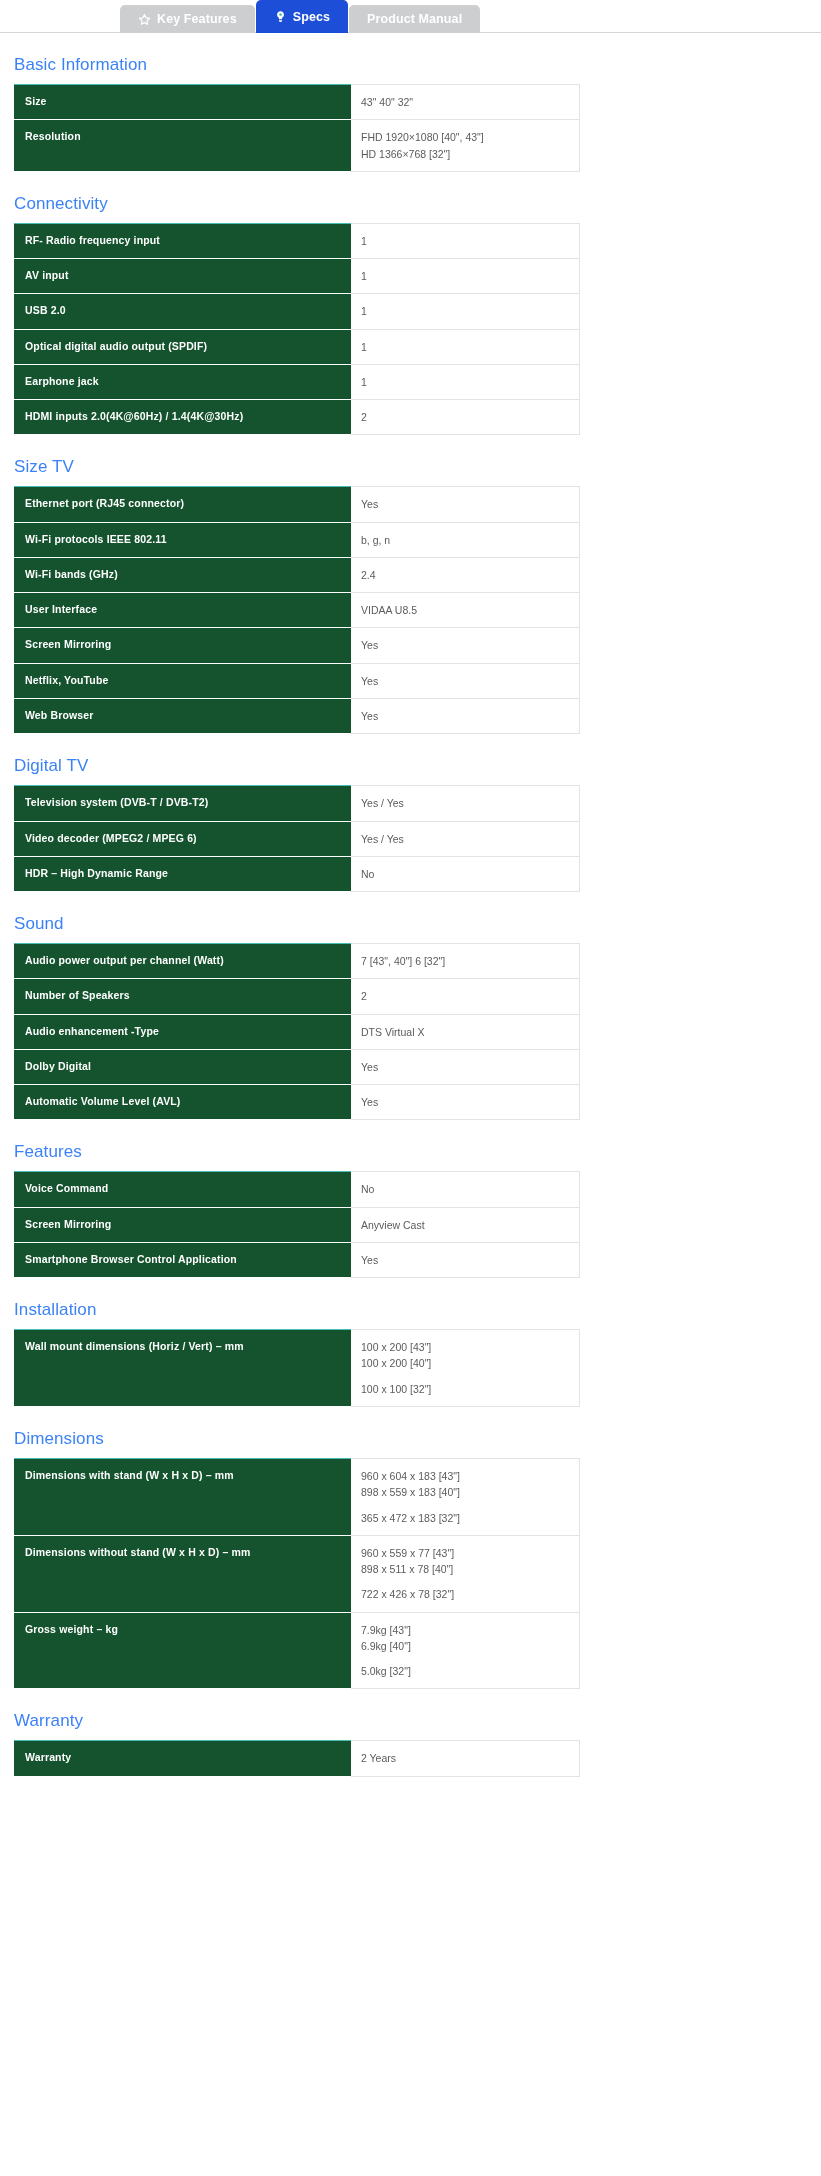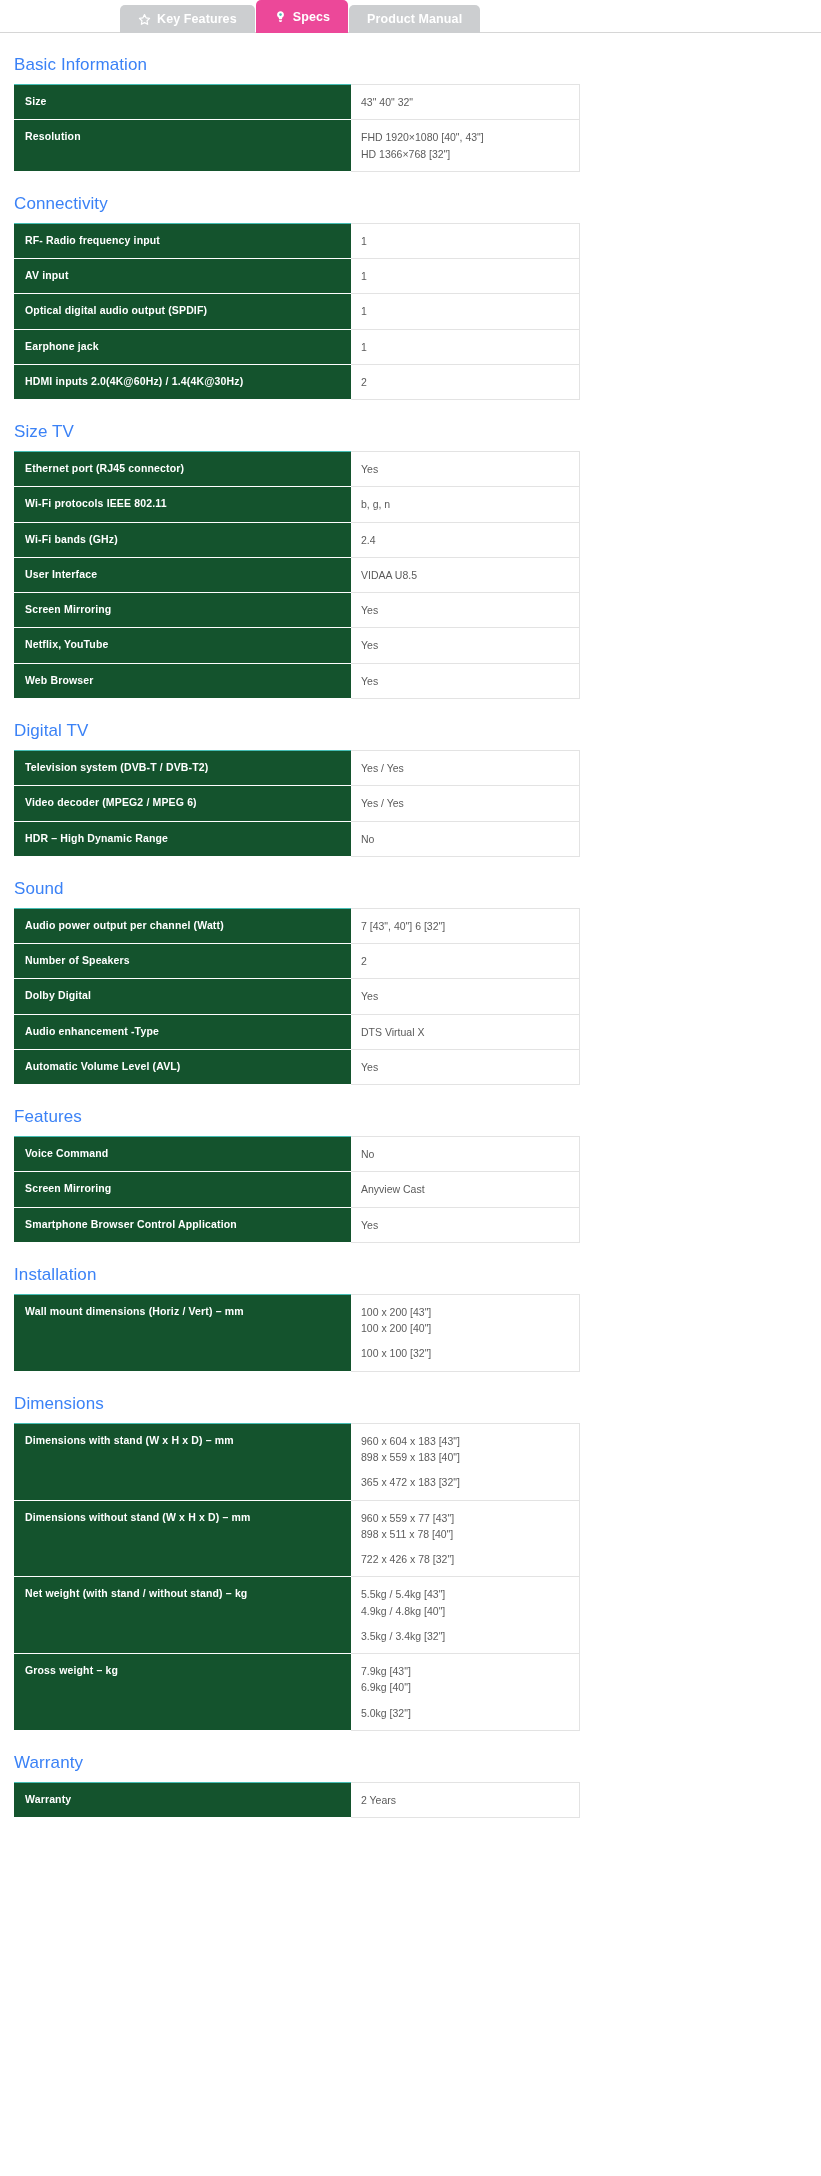--- a/index.html
+++ b/index.html
@@ -38,21 +38,21 @@
     background: #ccced0;
     color: #ffffff;
     font-size: 12.5px;
     font-weight: bold;
     letter-spacing: 0.1px;
     box-sizing: border-box;
     cursor: pointer;
     white-space: nowrap;
   }
   .tab.active {
-    background: #ec4899;
+    background: #1d4ed8;
     height: 33px;
   }
   .tab .ico {
     display: inline-flex;
     align-items: center;
     justify-content: center;
     width: 13px;
     height: 14px;
   }
   .tab .ico svg { display: block; }
@@ -170,20 +170,26 @@
               <span class="ln">1</span>
             </td>
           </tr>
           <tr>
             <td class="k">AV input</td>
             <td class="v">
               <span class="ln">1</span>
             </td>
           </tr>
           <tr>
+            <td class="k">USB 2.0</td>
+            <td class="v">
+              <span class="ln">1</span>
+            </td>
+          </tr>
+          <tr>
             <td class="k">Optical digital audio output (SPDIF)</td>
             <td class="v">
               <span class="ln">1</span>
             </td>
           </tr>
           <tr>
             <td class="k">Earphone jack</td>
             <td class="v">
               <span class="ln">1</span>
             </td>
@@ -281,29 +287,29 @@
               <span class="ln">7 [43", 40"] 6 [32"]</span>
             </td>
           </tr>
           <tr>
             <td class="k">Number of Speakers</td>
             <td class="v">
               <span class="ln">2</span>
             </td>
           </tr>
           <tr>
+            <td class="k">Audio enhancement -Type</td>
+            <td class="v">
+              <span class="ln">DTS Virtual X</span>
+            </td>
+          </tr>
+          <tr>
             <td class="k">Dolby Digital</td>
             <td class="v">
               <span class="ln">Yes</span>
-            </td>
-          </tr>
-          <tr>
-            <td class="k">Audio enhancement -Type</td>
-            <td class="v">
-              <span class="ln">DTS Virtual X</span>
             </td>
           </tr>
           <tr>
             <td class="k">Automatic Volume Level (AVL)</td>
             <td class="v">
               <span class="ln">Yes</span>
             </td>
           </tr>
         </tbody>
       </table>
@@ -362,28 +368,20 @@
           </tr>
           <tr>
             <td class="k">Dimensions without stand (W x H x D) – mm</td>
             <td class="v">
               <span class="ln">960 x 559 x 77 [43"]</span>
               <span class="ln">898 x 511 x 78 [40"]</span>
               <span class="ln gap">722 x 426 x 78 [32"]</span>
             </td>
           </tr>
           <tr>
-            <td class="k">Net weight (with stand / without stand) – kg</td>
-            <td class="v">
-              <span class="ln">5.5kg / 5.4kg [43"]</span>
-              <span class="ln">4.9kg / 4.8kg [40"]</span>
-              <span class="ln gap">3.5kg / 3.4kg [32"]</span>
-            </td>
-          </tr>
-          <tr>
             <td class="k">Gross weight – kg</td>
             <td class="v">
               <span class="ln">7.9kg [43"]</span>
               <span class="ln">6.9kg [40"]</span>
               <span class="ln gap">5.0kg [32"]</span>
             </td>
           </tr>
         </tbody>
       </table>
     </div>

